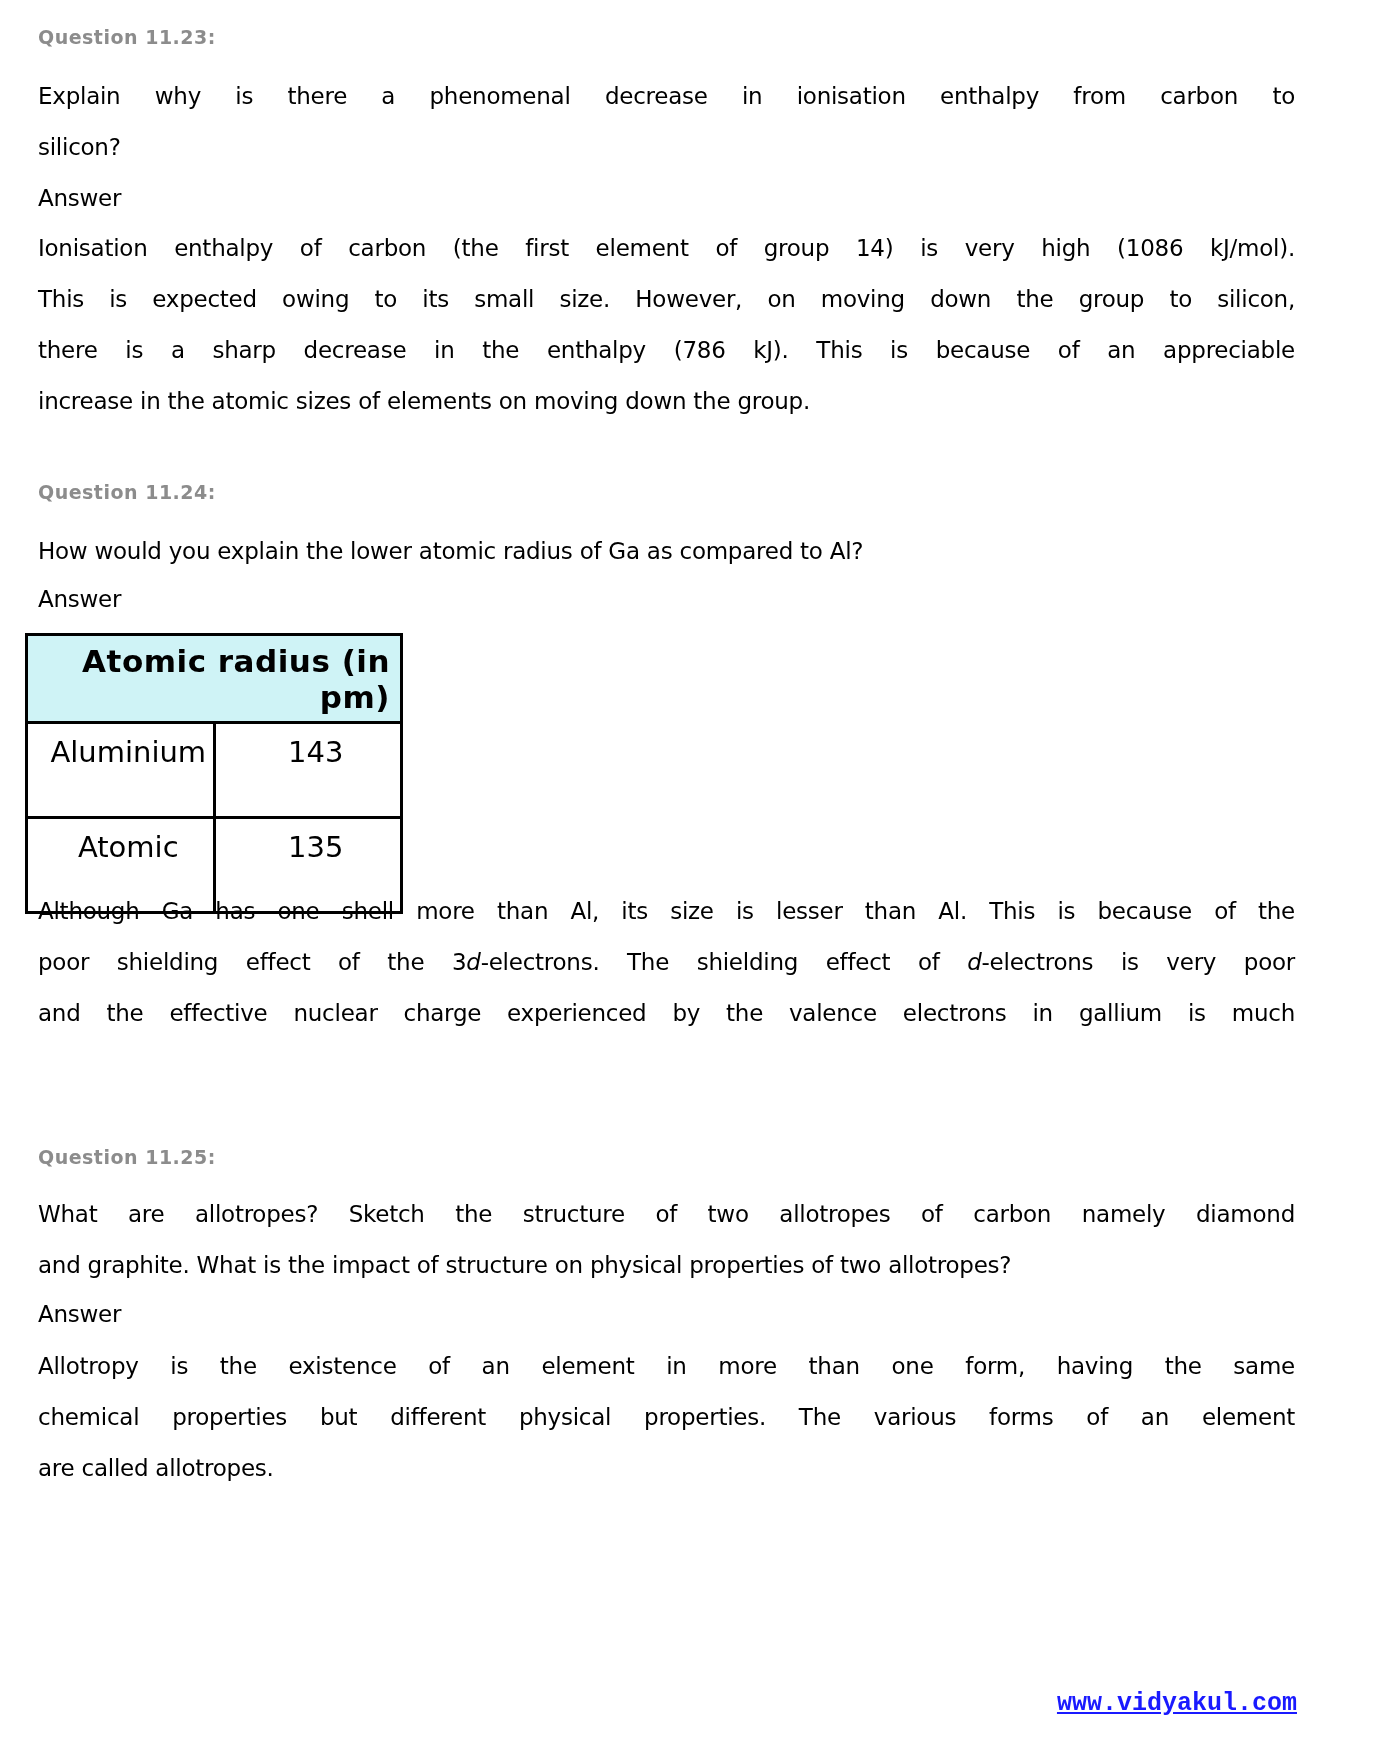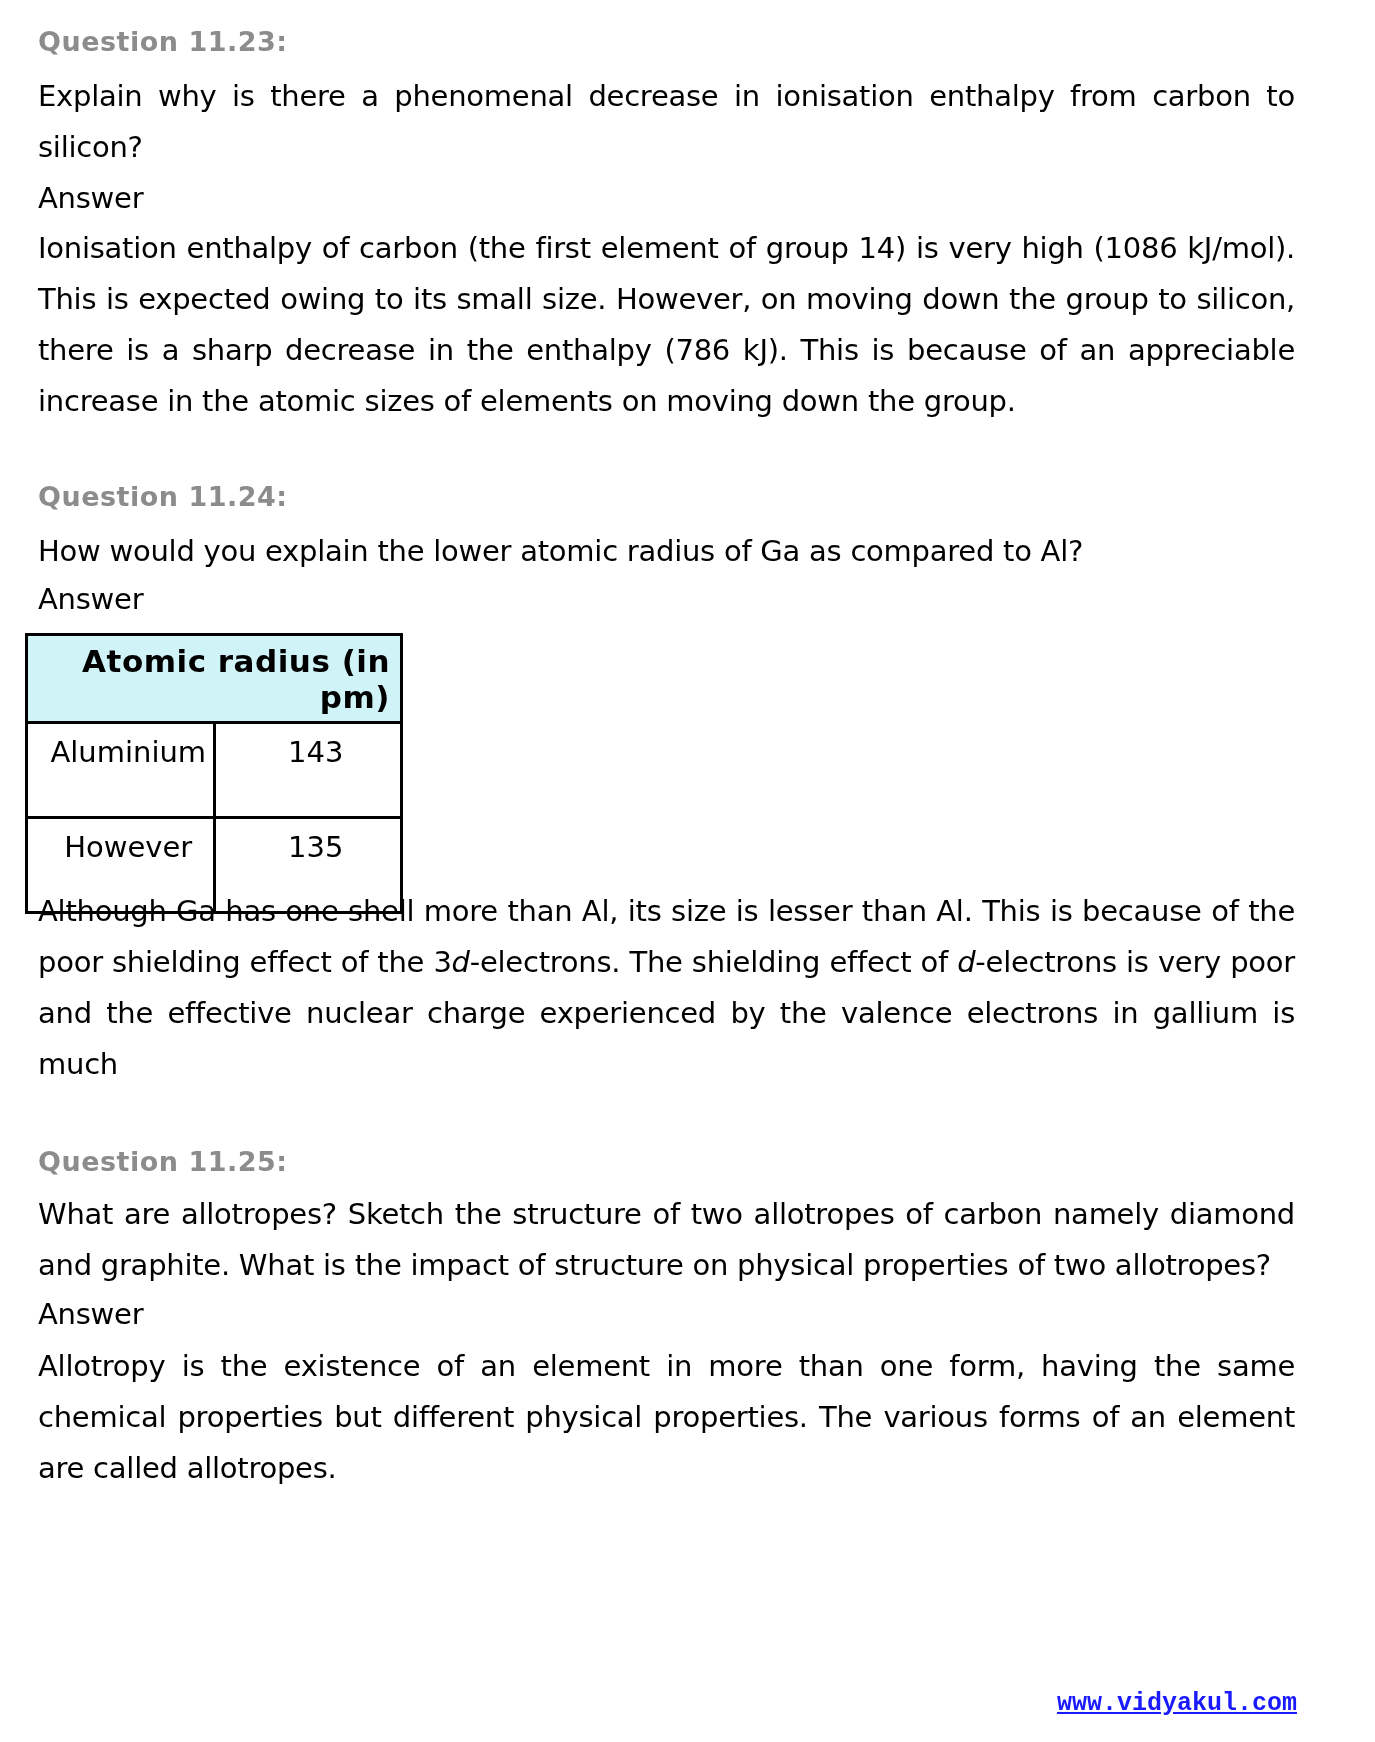--- a/index.html
+++ b/index.html
@@ -14,27 +14,27 @@
   .page{
     position:relative;
     width:1375px;height:1742px;
     background:var(--page-bg);
     font-family:"DejaVu Sans","Liberation Sans",sans-serif;
     color:var(--text-black);
     overflow:hidden;
   }
   .q-head{
     position:absolute;left:38px;
-    font-size:27px;font-weight:bold;line-height:1.2;
+    font-size:19px;font-weight:bold;line-height:1.2;
     color:var(--heading-gray);
     letter-spacing:0.5px;
   }
   .para{
     position:absolute;left:38px;width:1257px;
-    font-size:29px;line-height:51px;
+    font-size:23px;line-height:51px;
     letter-spacing:-0.25px;
   }
   .line{white-space:normal;}
   .line.just{
     text-align:justify;
     -moz-text-align-last:justify;
     text-align-last:justify;
   }
   .line i{font-style:italic;}
   .radius-table{
@@ -108,21 +108,21 @@
       <tr>
         <th colspan="2">Atomic radius (in pm)</th>
       </tr>
     </thead>
     <tbody>
       <tr>
         <td class="name">Aluminium</td>
         <td class="val">143</td>
       </tr>
       <tr>
-        <td class="name">However</td>
+        <td class="name">Atomic</td>
         <td class="val">135</td>
       </tr>
     </tbody>
   </table>
 
   <div class="para" style="top:886px">
     <div class="line just">Although Ga has one shell more than Al, its size is lesser than Al. This is because of the</div>
     <div class="line just">poor shielding effect of the 3<i>d</i>-electrons. The shielding effect of <i>d</i>-electrons is very poor</div>
     <div class="line just">and the effective nuclear charge experienced by the valence electrons in gallium is much</div>
   </div>

